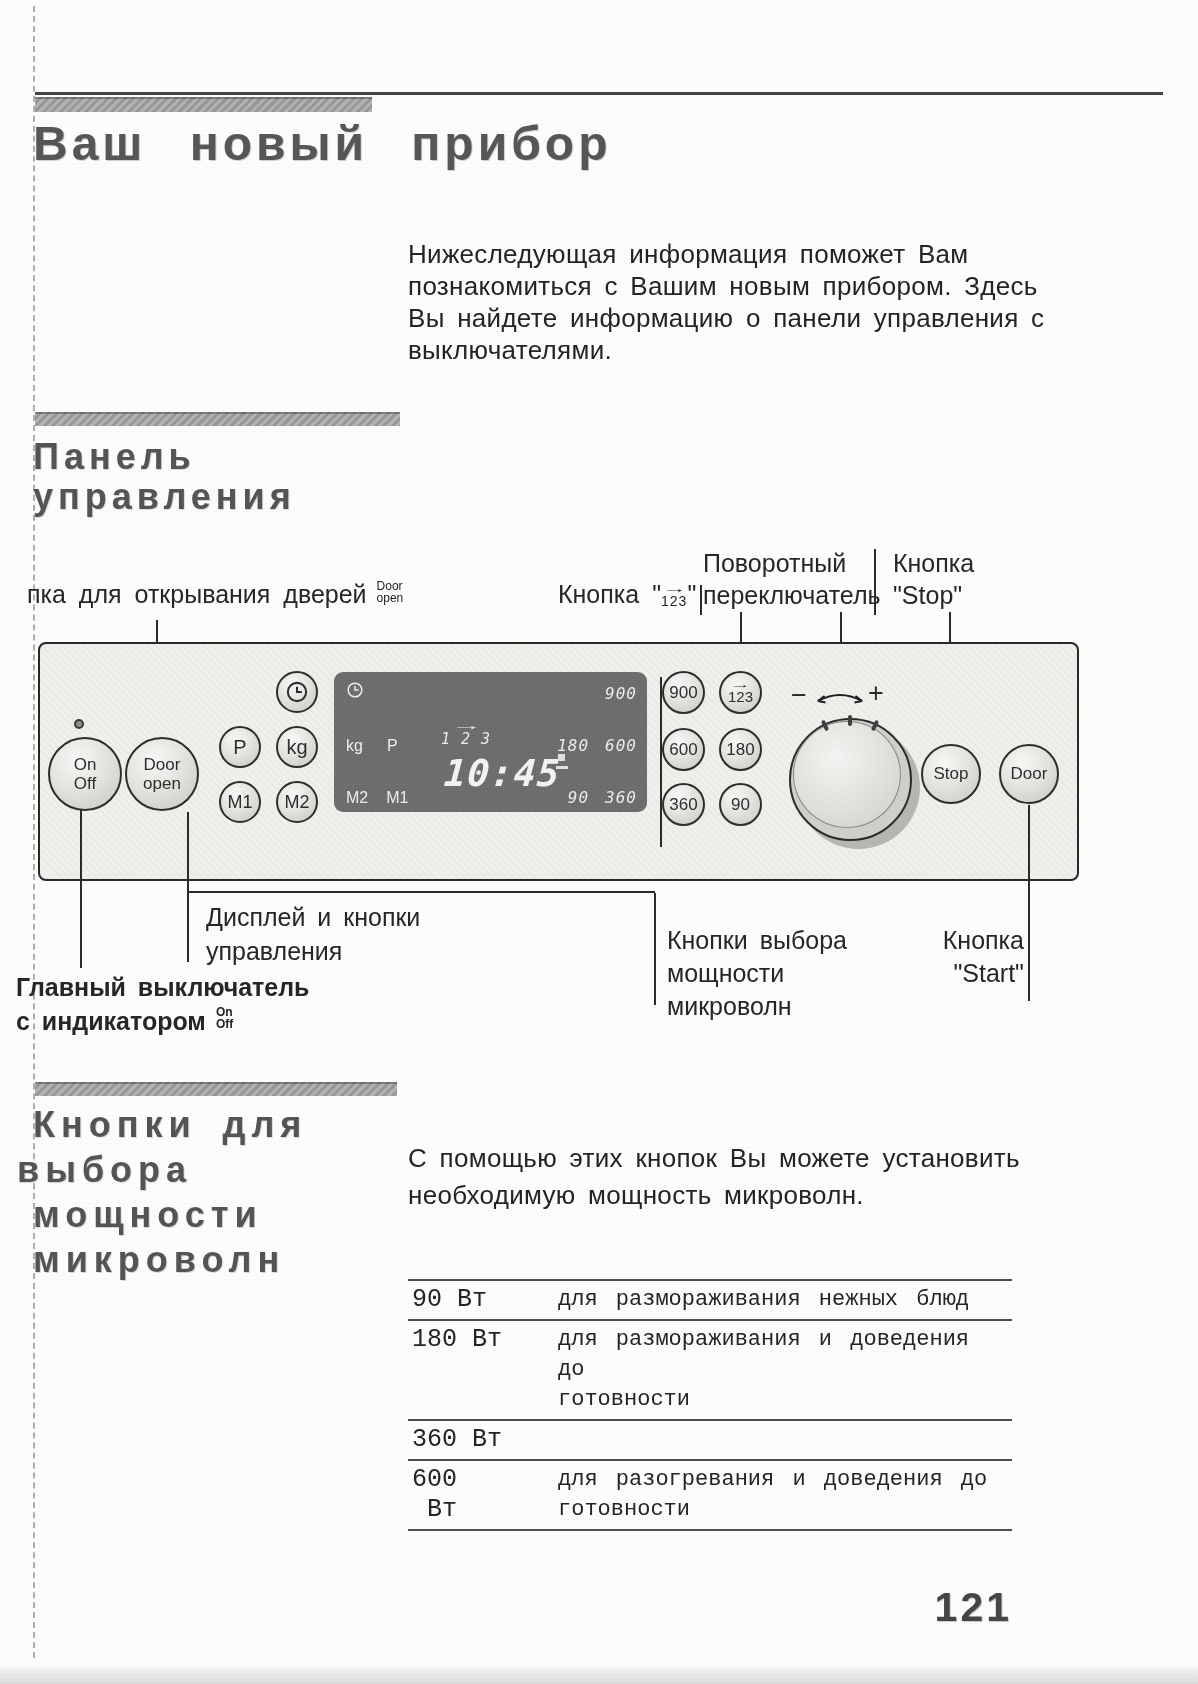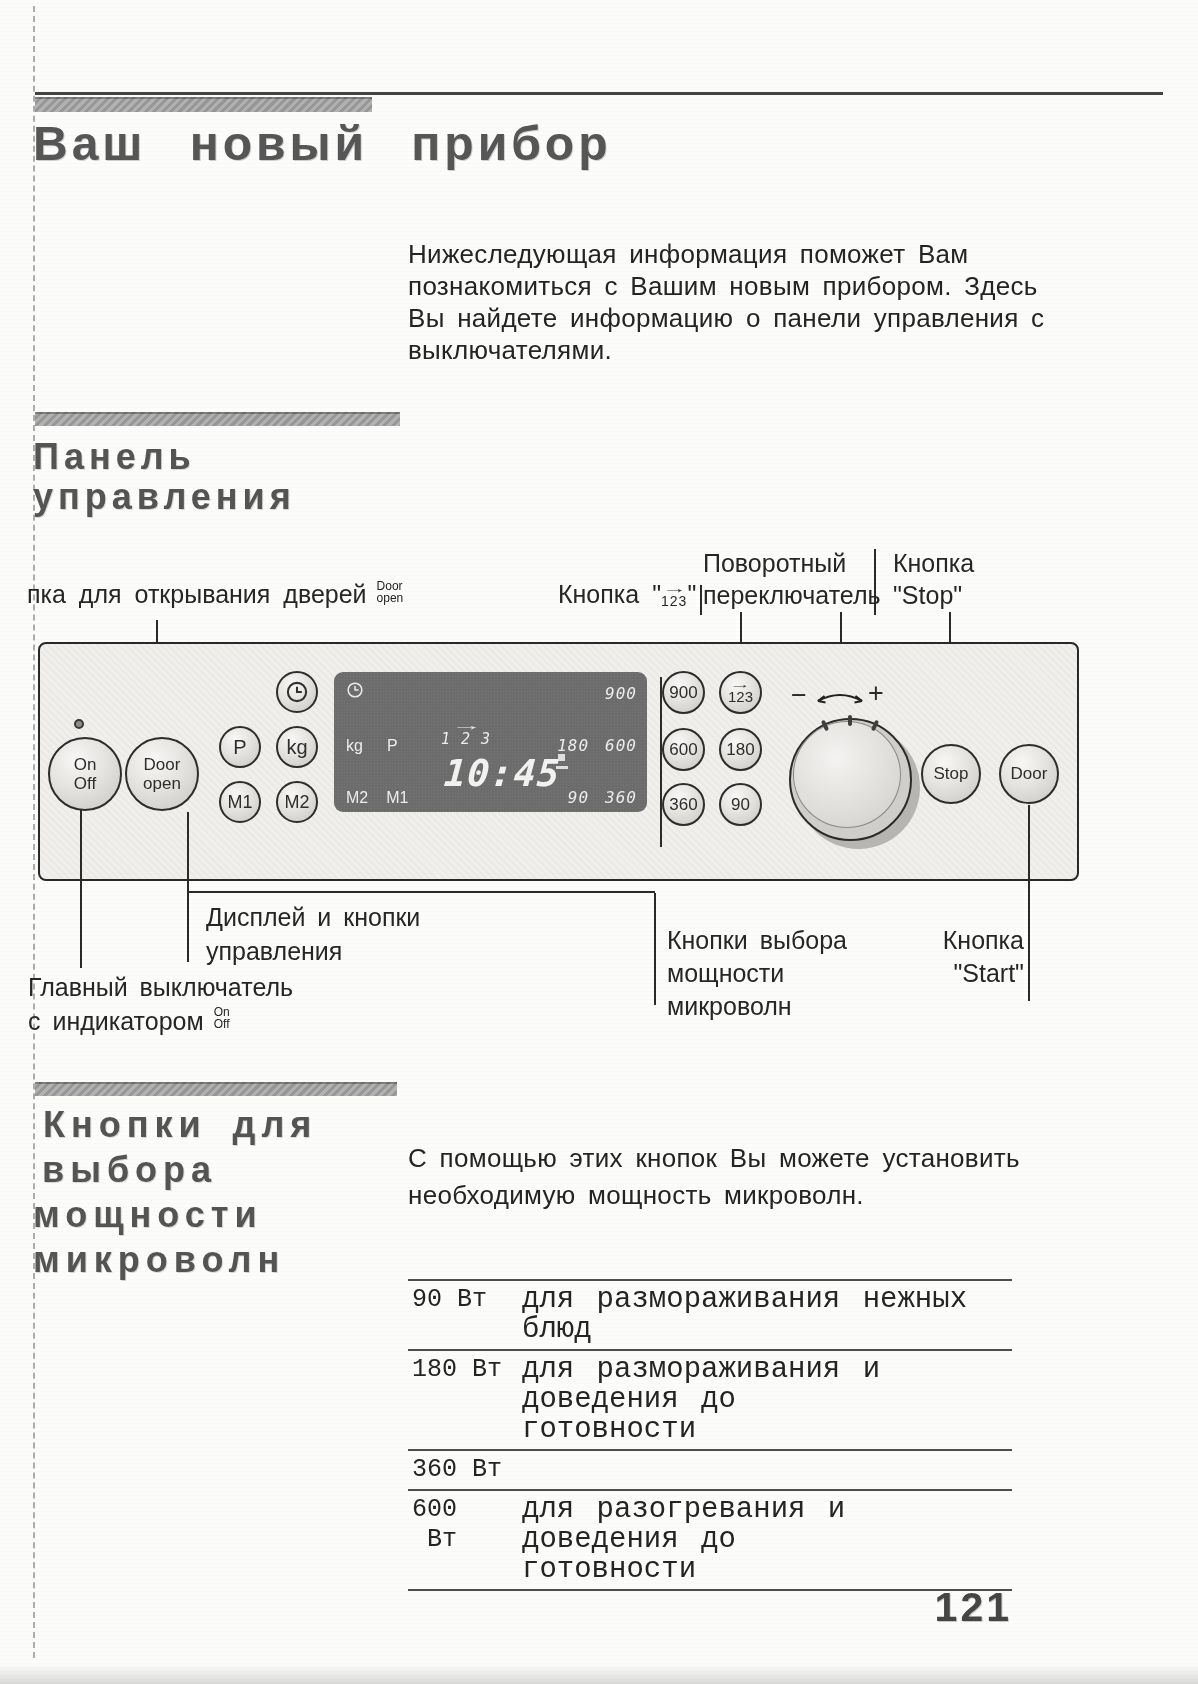--- a/index.html
+++ b/index.html
@@ -67,21 +67,21 @@
   .tick{position:absolute;width:4px;height:11px;background:#3f3f3f;border-radius:2px;}
   .pm{position:absolute;font-size:27px;color:#2a2a2a;font-weight:400;}
   .blabel{position:absolute;font-size:25px;line-height:34px;color:#262626;word-spacing:5px;}
   .h3line{position:absolute;font-size:36px;font-weight:700;color:#545454;letter-spacing:6px;
           word-spacing:10px;text-shadow:1px 1px 0 rgba(0,0,0,.15);}
   
   .ptable{position:absolute;left:408px;top:1279px;width:604px;font-family:Liberation Mono, monospace;}
   .prow{display:flex;border-top:2px solid #4d4d4d;padding:4px 0 4px 0;}
   .prow:last-child{border-bottom:2px solid #4d4d4d;}
   .pw{flex:none;width:110px;font-size:25px;line-height:30px;white-space:pre-wrap;padding-left:4px;}
-  .pd{flex:1;font-size:29px;line-height:30px;white-space:pre-line;word-spacing:5px;}
+  .pd{flex:1;font-size:22px;line-height:30px;white-space:pre-line;word-spacing:5px;margin-left:36px;}
   .faded{color:#555555;}
   .pagenum{position:absolute;left:860px;top:1584px;width:152px;text-align:right;
            font-size:41px;font-weight:700;letter-spacing:3px;color:#454545;
            text-shadow:1px 1px 0 rgba(0,0,0,.2);}
   .bottom-shade{position:absolute;left:0;top:1664px;width:1198px;height:20px;
                 background:linear-gradient(to bottom,rgba(0,0,0,0),rgba(0,0,0,.14));}
   svg{display:block;}
 </style>
 </head>
 <body>
@@ -220,39 +220,39 @@
   <div class="leader" style="left:80px;top:810px;height:158px;"></div>
   <div class="leader" style="left:187px;top:812px;height:150px;"></div>
   <div class="hleader" style="left:187px;top:891px;width:468px;"></div>
   <div class="leader" style="left:654px;top:893px;height:112px;"></div>
   <div class="leader" style="left:1028px;top:805px;height:196px;"></div>
 
   <div class="blabel" style="left:206px;top:900px;">
     <div>Дисплей и кнопки</div>
     <div>управления</div>
   </div>
-  <div class="blabel" style="left:28px;top:970px;">
+  <div class="blabel" style="left:16px;top:970px;font-weight:bold;">
     <div>Главный выключатель</div>
     <div>
       <span>с индикатором</span><span class="supstack"><span>On</span><span>Off</span></span>
     </div>
   </div>
   <div class="blabel" style="left:667px;top:924px;line-height:33px;">
     <div>Кнопки выбора</div>
     <div>мощности</div>
     <div>микроволн</div>
   </div>
   <div class="blabel" style="left:886px;top:924px;width:138px;text-align:right;line-height:33px;">
     <div>Кнопка</div>
     <div>"Start"</div>
   </div>
 
   <div class="graybar" style="left:35px;top:1082px;width:362px;height:14px;"></div>
-  <div class="h3line" style="left:33px;top:1104px;margin-left:10px;">Кнопки для</div>
-  <div class="h3line" style="left:42px;top:1149px;">выбора</div>
+  <div class="h3line" style="left:33px;top:1104px;">Кнопки для</div>
+  <div class="h3line" style="left:17px;top:1149px;">выбора</div>
   <div class="h3line" style="left:33px;top:1194px;">мощности</div>
   <div class="h3line" style="left:33px;top:1239px;">микроволн</div>
 
   <div class="body-text" style="left:408px;top:1140px;width:640px;line-height:37px;">С помощью этих кнопок Вы можете установить
 необходимую мощность микроволн.</div>
 
   <div class="ptable">
     <div class="prow">
       <div class="pw">90 Вт</div>
       <div class="pd">для размораживания нежных блюд</div>

